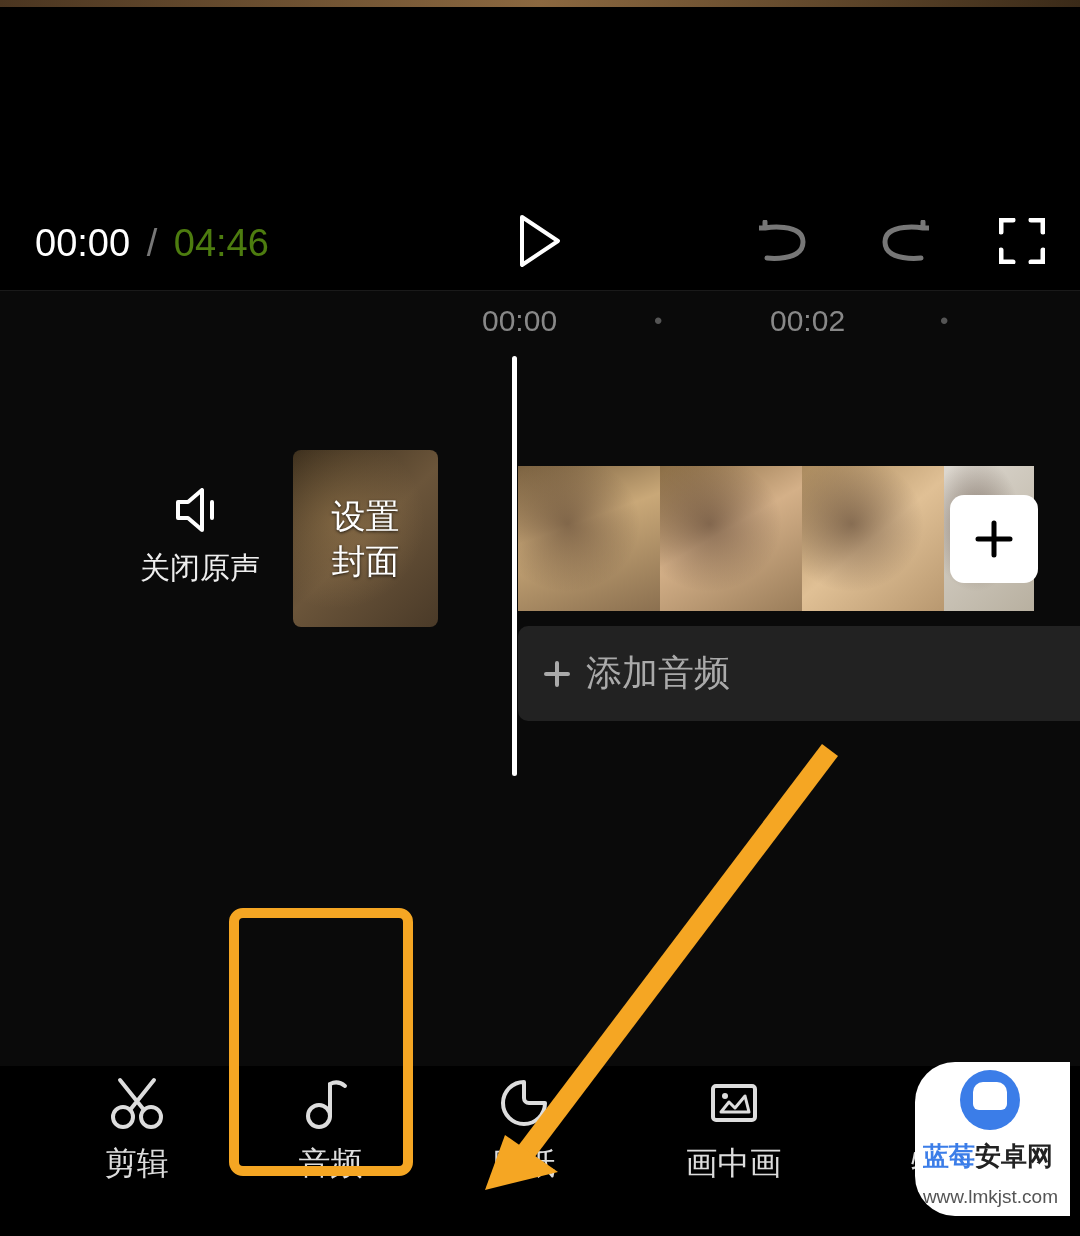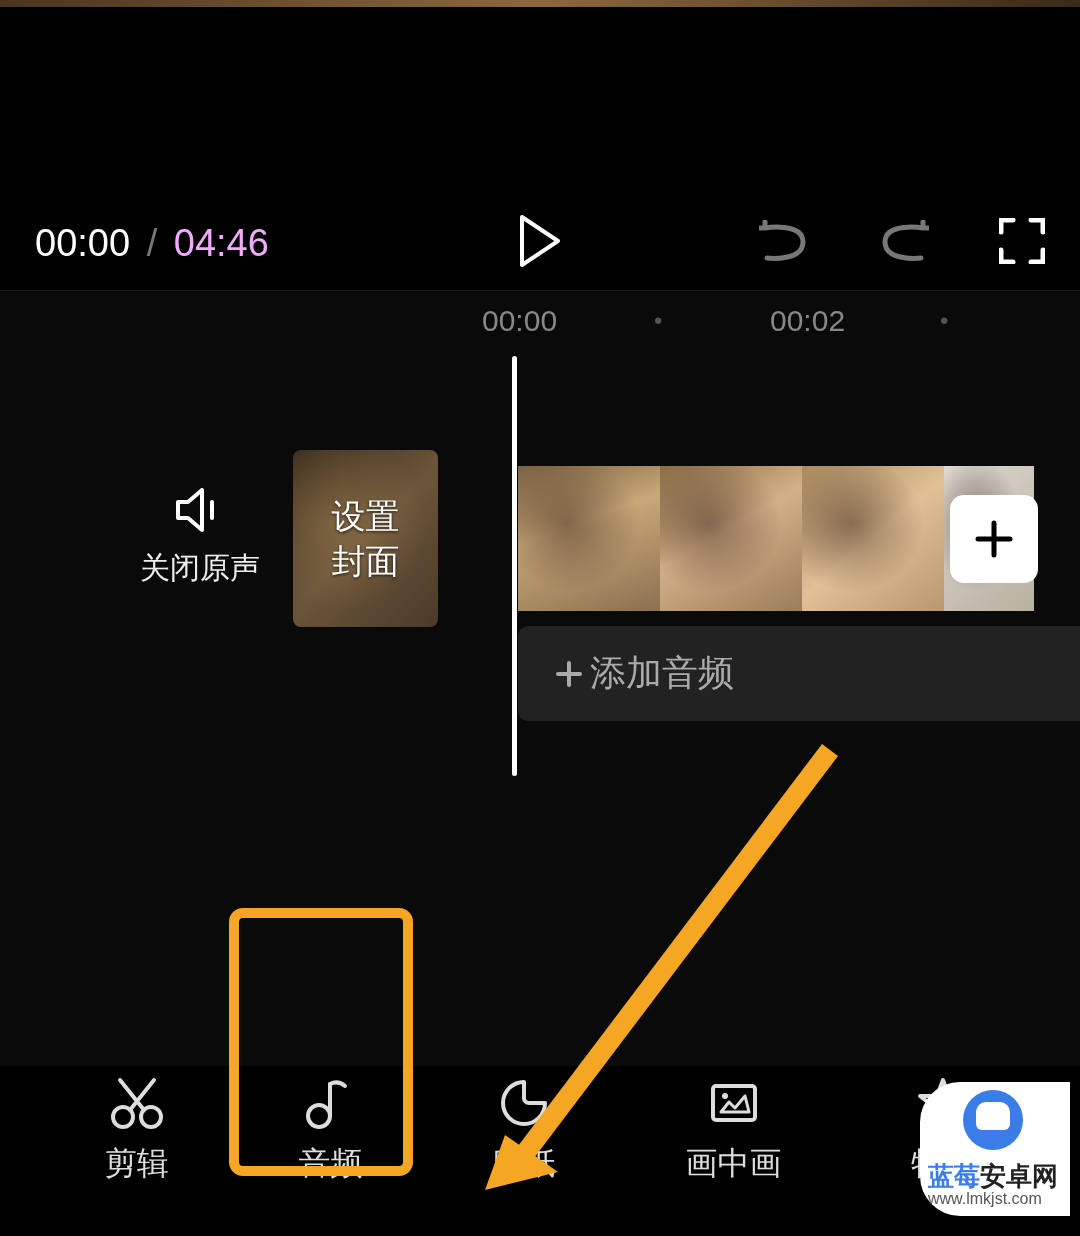--- a/index.html
+++ b/index.html
@@ -33,21 +33,21 @@
       align-items: center;
       padding: 0 35px;
     }
     
     .time-display {
       font-size: 38px;
       font-weight: 500;
     }
     .time-current { color: #fff; }
     .time-sep { color: #777; margin: 0 6px; }
-    .time-total { color: #f0abfc; }
+    .time-total { color: #4d7c0f; }
     
     .play-btn {
       position: absolute;
       left: 50%;
       transform: translateX(-50%);
     }
     
     .right-controls {
       margin-left: auto;
       display: flex;
@@ -171,25 +171,25 @@
     
     .audio-track {
       margin-left: 518px;
       margin-right: 0;
       width: 562px;
       height: 95px;
       background: #222;
       border-radius: 10px 0 0 10px;
       display: flex;
       align-items: center;
-      padding-left: 36px;
+      padding-left: 24px;
       font-size: 36px;
       color: #aaa;
       margin-top: 15px;
-      gap: 6px;
+      gap: 14px;
     }
     
     .bottom-toolbar {
       position: absolute;
       bottom: 0;
       left: 0;
       right: 0;
       height: 170px;
       display: flex;
       justify-content: space-around;
@@ -254,21 +254,21 @@
       width: 34px;
       height: 28px;
       left: 13px;
       top: 12px;
       background: #fff;
       border-radius: 10px 10px 6px 6px;
     }
     .wm-text { display: flex; flex-direction: column; line-height: 1.1; }
     .wm-title { font-size: 26px; color: #3b7de8; font-weight: bold; }
     .wm-title .suffix { color: #222; }
-    .wm-url { font-size: 16px; color: #555; }
+    .wm-url { font-size: 19px; color: #555; margin-top: 17px; }
   </style>
 </head>
 <body>
 
 <div class="top-strip"></div>
 
 <div class="preview-area">
   <div class="playback-controls">
     <div class="time-display">
       <span class="time-current">00:00</span>

